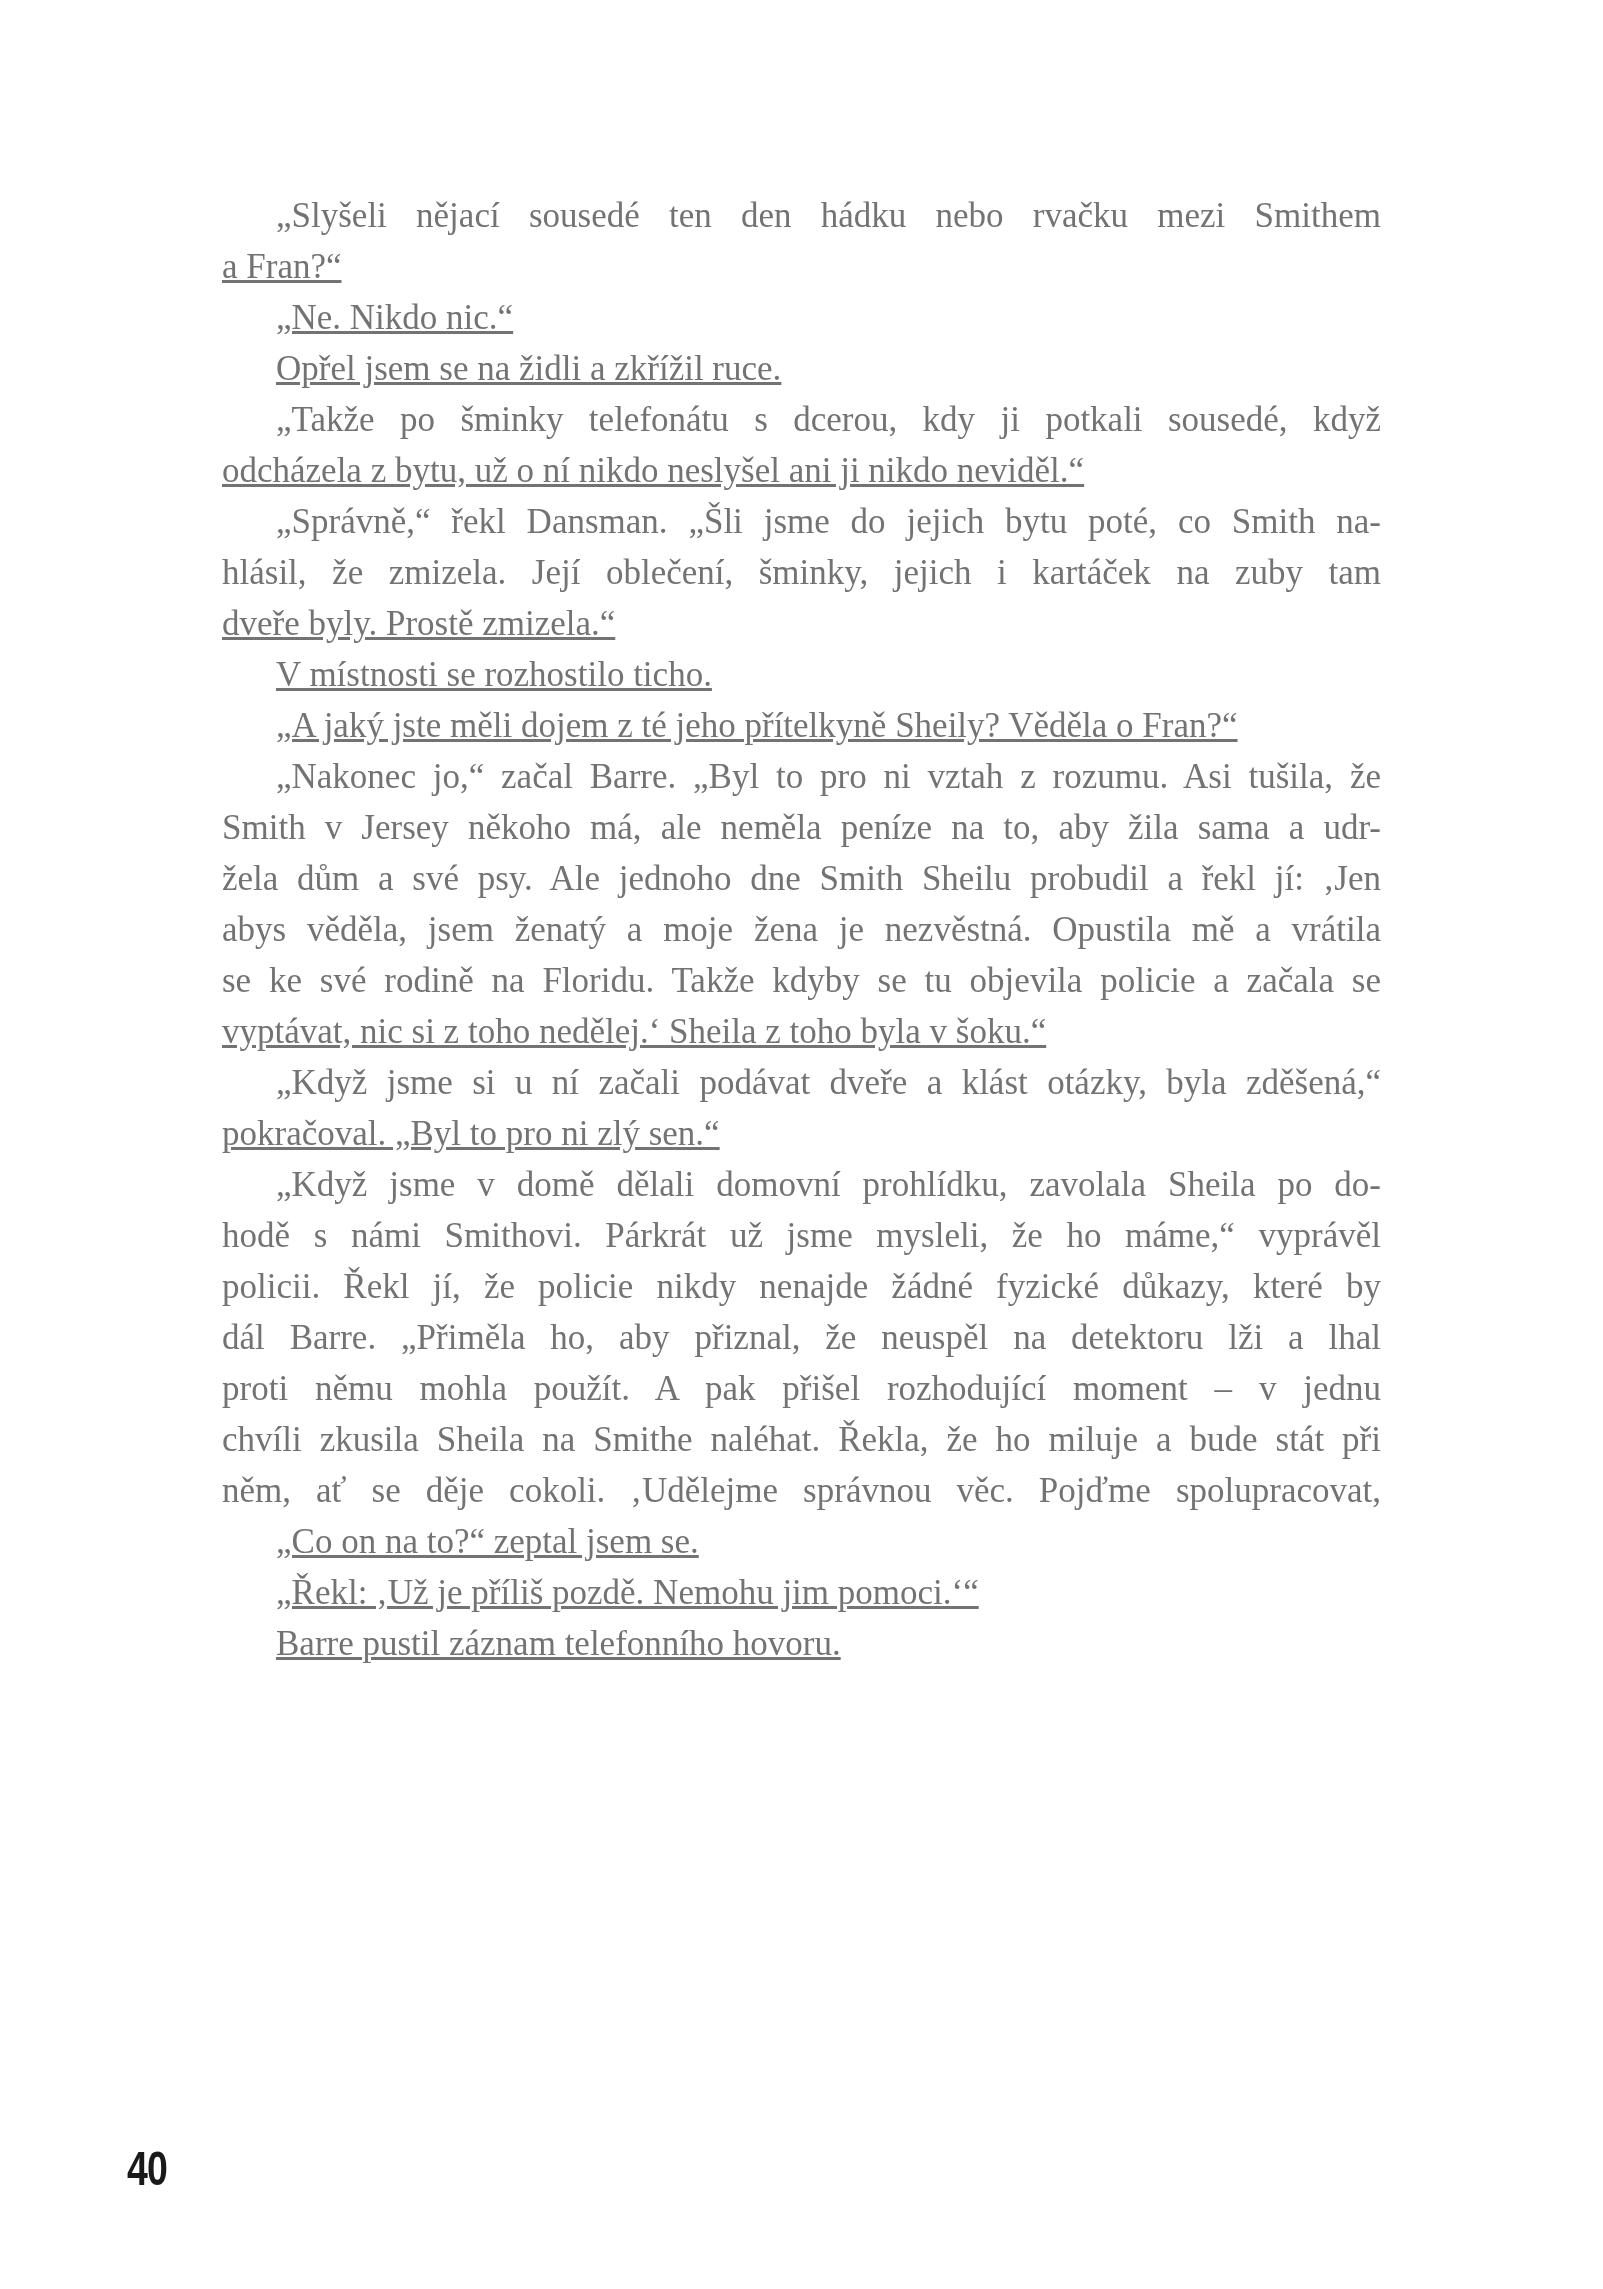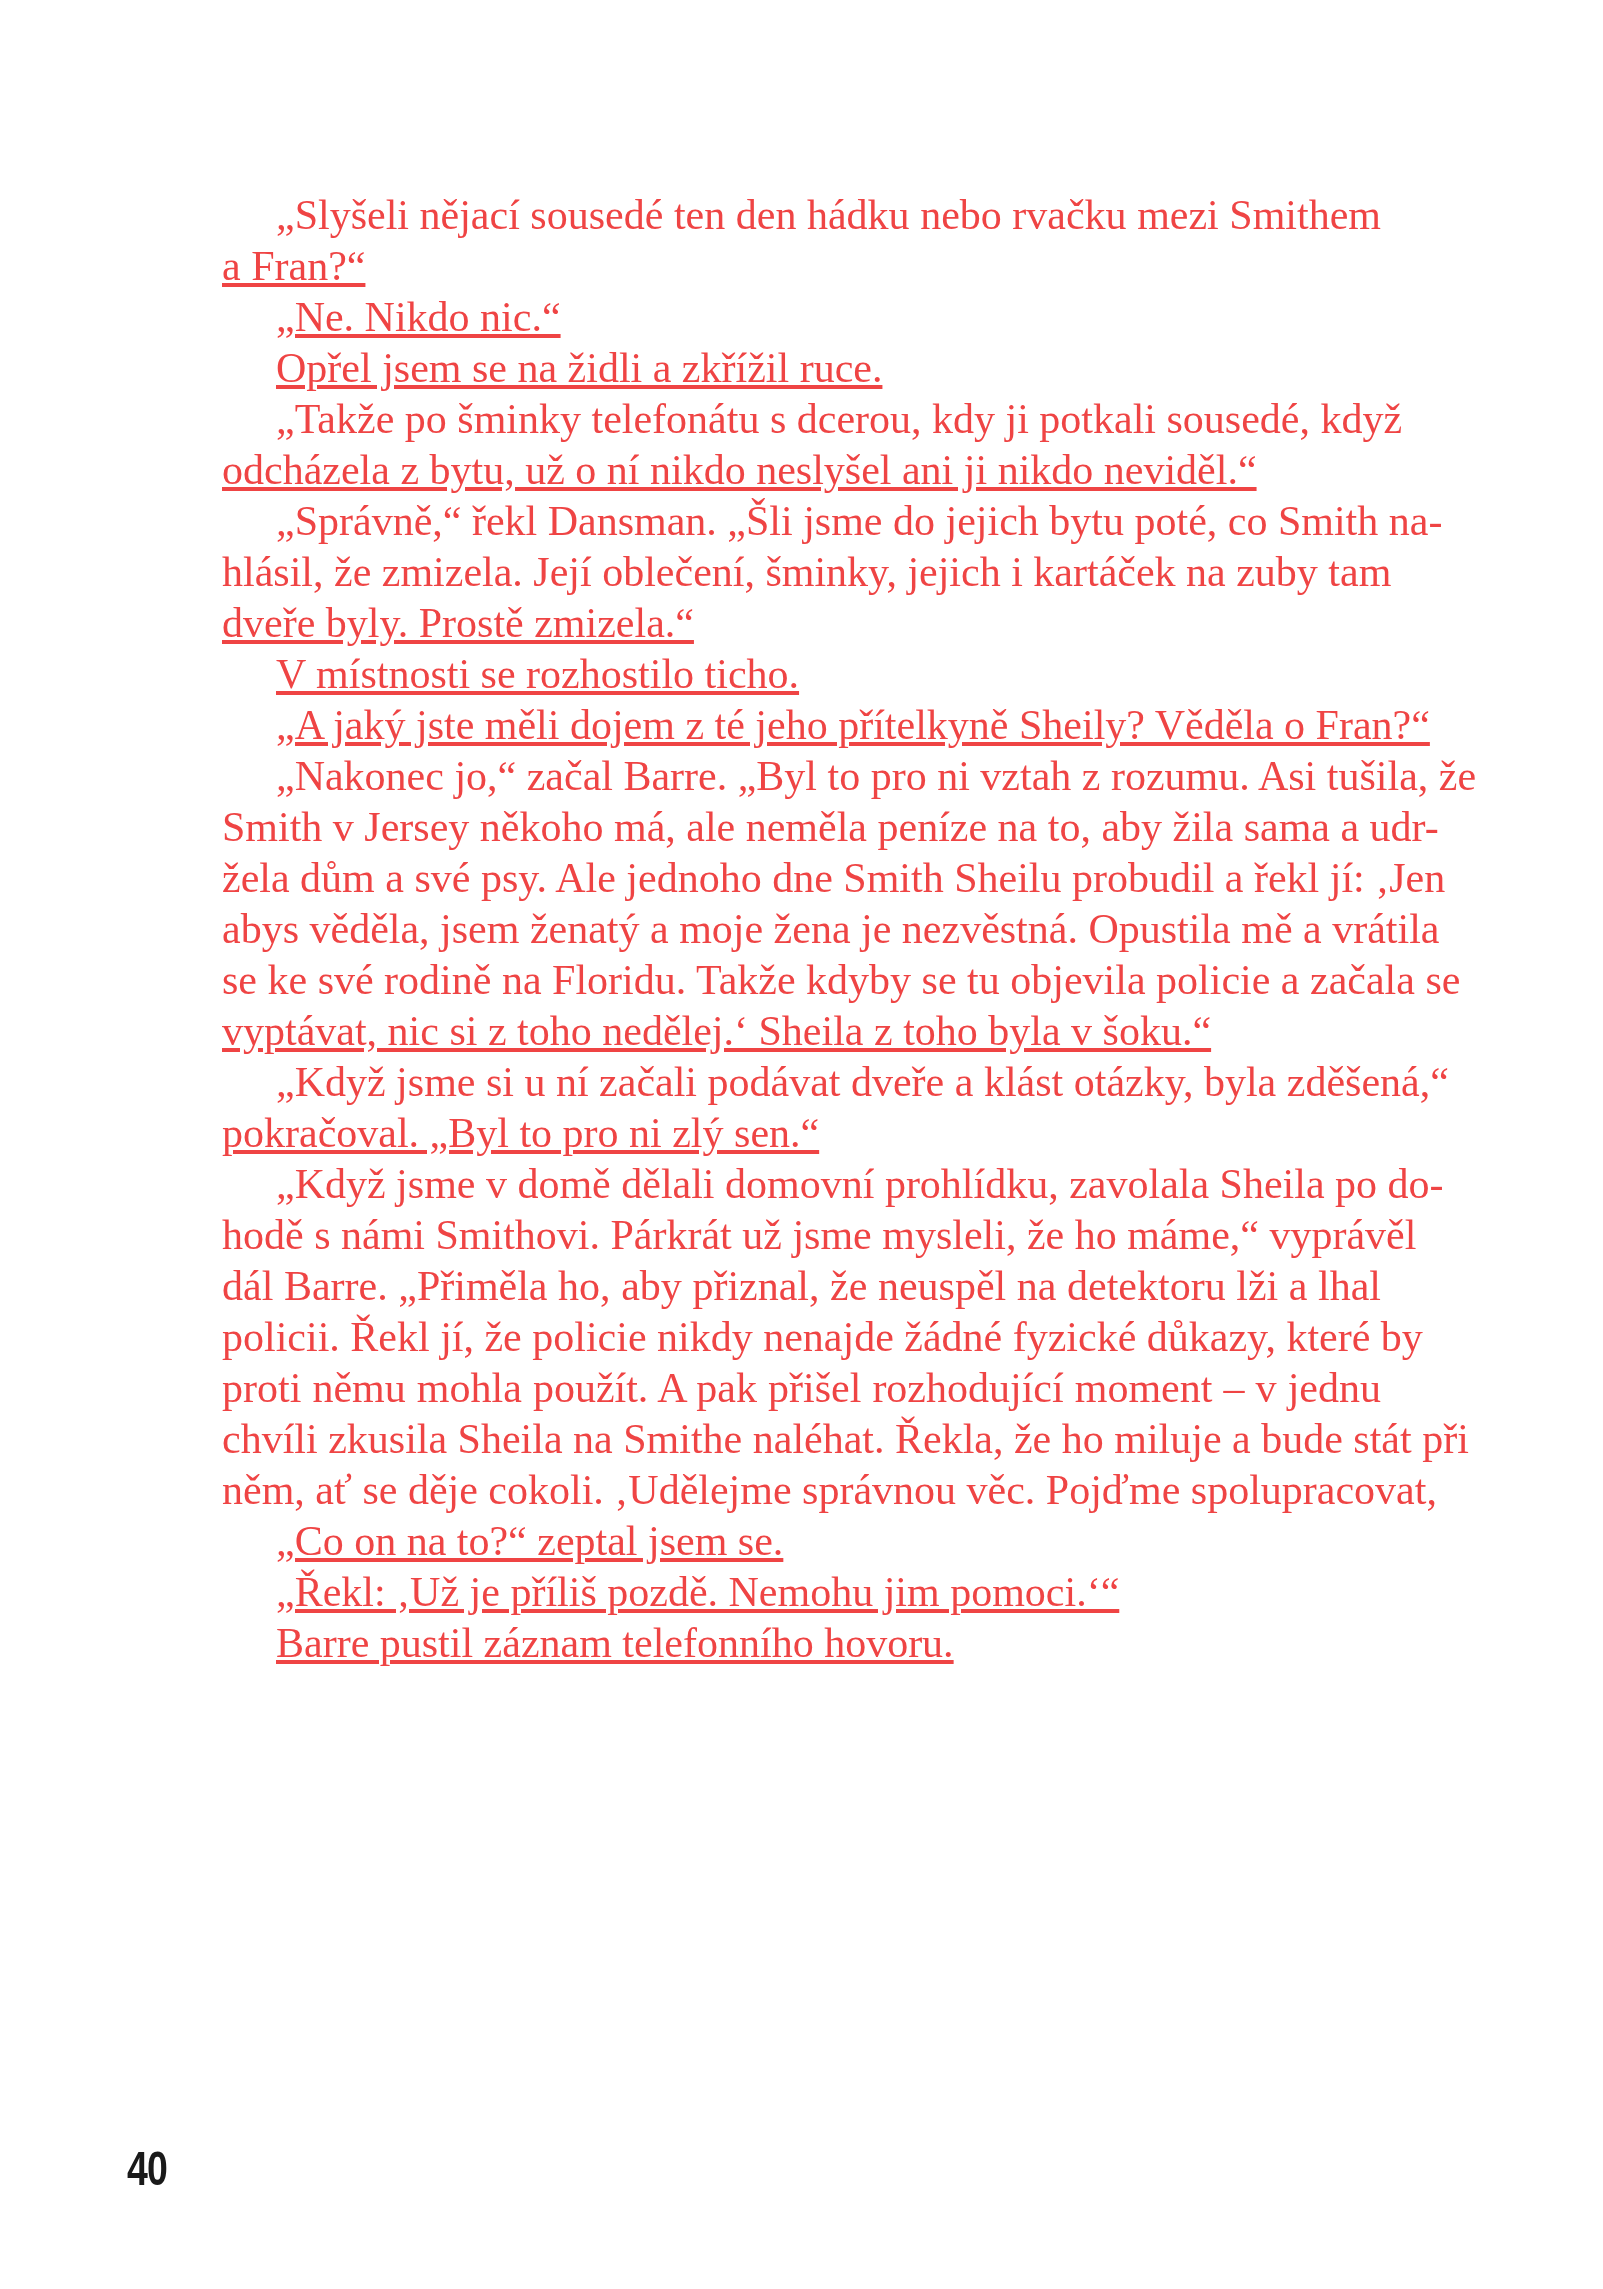--- a/index.html
+++ b/index.html
@@ -19,23 +19,23 @@
       width: 1603px;
       height: 2290px;
       background: #ffffff;
     }
     .text-block {
       position: absolute;
       left: 222px;
       top: 190px;
       width: 1159px;
       font-family: "Liberation Serif", "DejaVu Serif", serif;
-      font-size: 42px;
+      font-size: 35px;
       line-height: 51px;
-      color: #ef4444;
+      color: #737373;
       text-align: justify;
       hyphens: manual;
     }
     .line {
       display: block;
       text-align: justify;
       text-align-last: justify;
       white-space: nowrap;
     }
     .line.last {
@@ -96,22 +96,22 @@
         <span class="line">se ke své rodině na Floridu. Takže kdyby se tu objevila policie a začala se</span>
         <span class="line last">vyptávat, nic si z toho nedělej.‘ Sheila z toho byla v šoku.“</span>
       </div>
       <div>
         <span class="line indent">„Když jsme si u ní začali podávat dveře a klást otázky, byla zděšená,“</span>
         <span class="line last">pokračoval. „Byl to pro ni zlý sen.“</span>
       </div>
       <div>
         <span class="line indent">„Když jsme v domě dělali domovní prohlídku, zavolala Sheila po do-</span>
         <span class="line">hodě s námi Smithovi. Párkrát už jsme mysleli, že ho máme,“ vyprávěl</span>
+        <span class="line">policii. Řekl jí, že policie nikdy nenajde žádné fyzické důkazy, které by</span>
         <span class="line">dál Barre. „Přiměla ho, aby přiznal, že neuspěl na detektoru lži a lhal</span>
-        <span class="line">policii. Řekl jí, že policie nikdy nenajde žádné fyzické důkazy, které by</span>
         <span class="line">proti němu mohla použít. A pak přišel rozhodující moment – v jednu</span>
         <span class="line">chvíli zkusila Sheila na Smithe naléhat. Řekla, že ho miluje a bude stát při</span>
         <span class="line">něm, ať se děje cokoli. ‚Udělejme správnou věc. Pojďme spolupracovat,</span>
       </div>
       <div>
         <span class="line indent last">„Co on na to?“ zeptal jsem se.</span>
       </div>
       <div>
         <span class="line indent last">„Řekl: ‚Už je příliš pozdě. Nemohu jim pomoci.‘“</span>
       </div>

